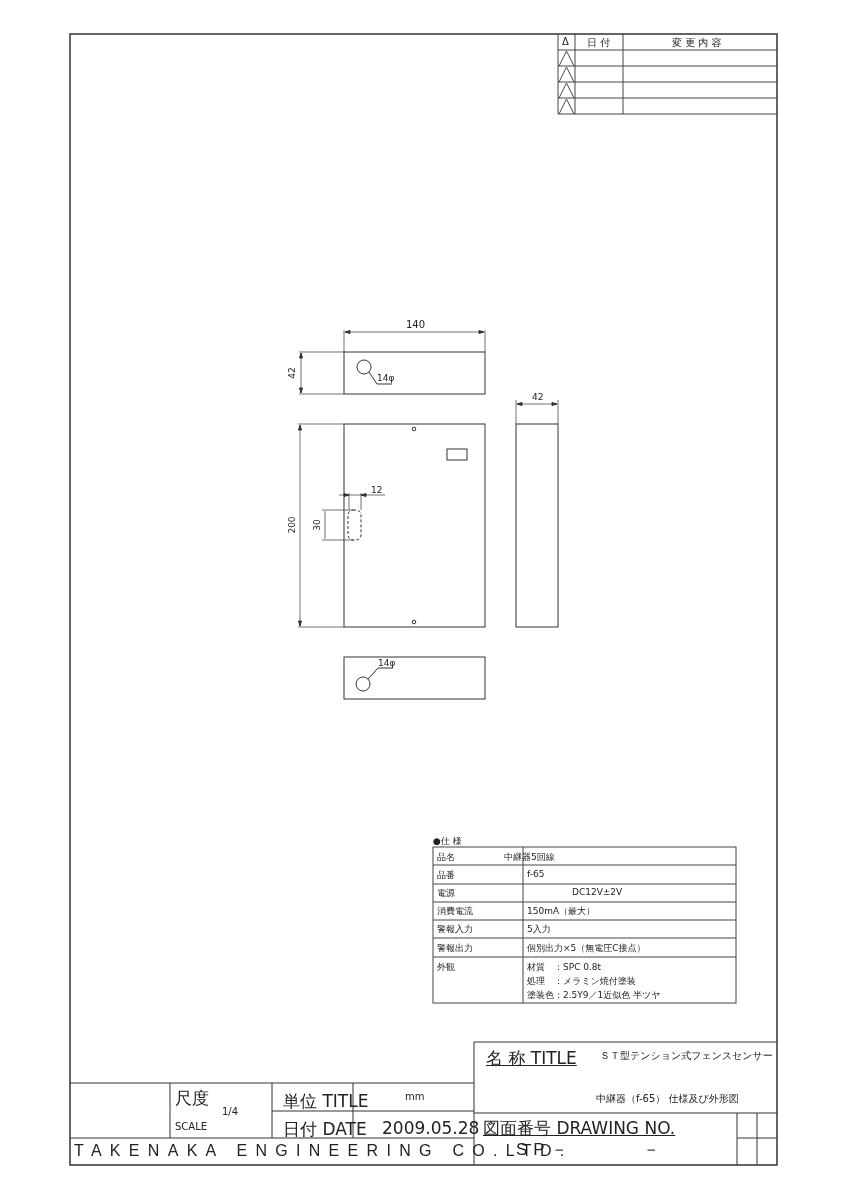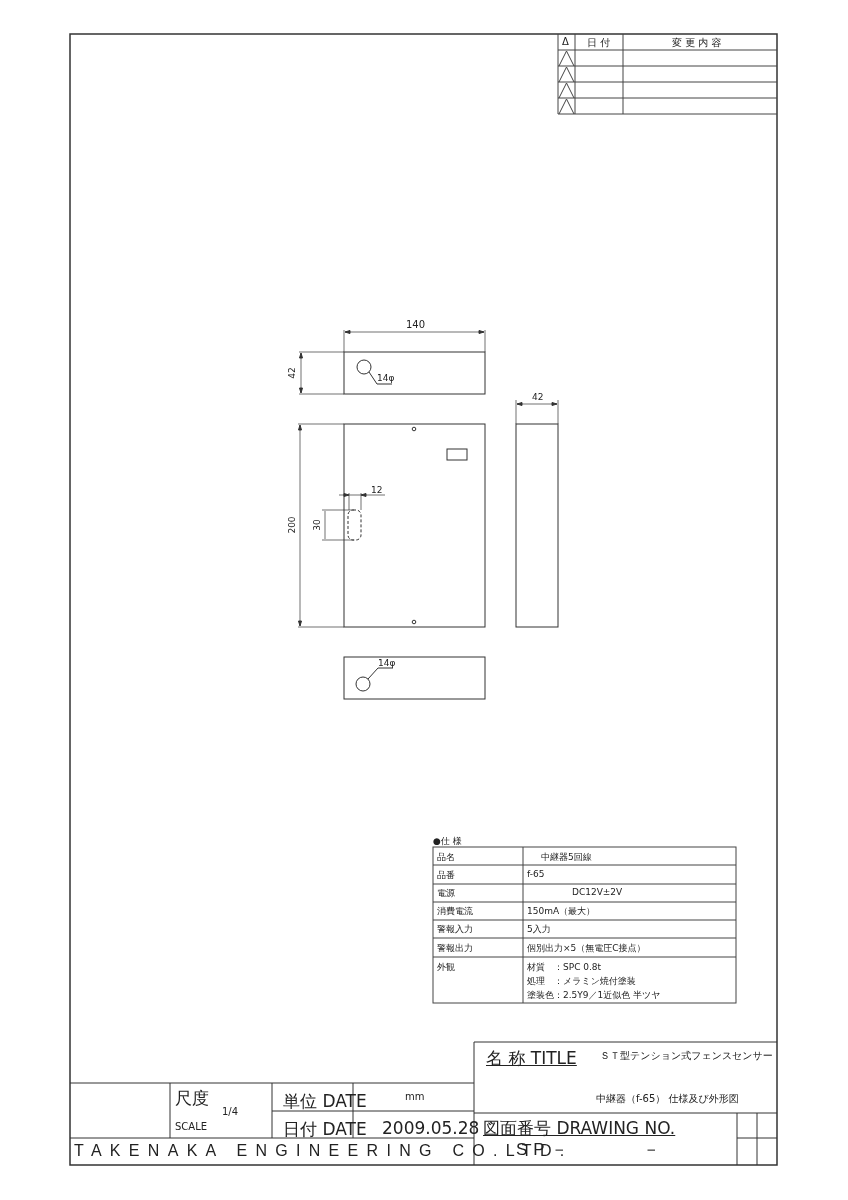--- a/index.html
+++ b/index.html
@@ -125,21 +125,21 @@
 <div class="t s9" style="left:286px;top:368px;transform:rotate(-90deg);">42</div>
 <div class="t s9" style="left:377px;top:373px;">14φ</div>
 <div class="t s9" style="left:532px;top:392px;">42</div>
 <div class="t s9" style="left:283px;top:520px;transform:rotate(-90deg);">200</div>
 <div class="t s9" style="left:311px;top:520px;transform:rotate(-90deg);">30</div>
 <div class="t s9" style="left:371px;top:485px;">12</div>
 <div class="t s9" style="left:378px;top:658px;">14φ</div>
 
 <div class="t s9" style="left:433px;top:835px;">●仕 様</div>
 <div class="t s9" style="left:437px;top:851px;">品名</div>
-<div class="t s9" style="left:541px;top:851px;">中継器5回線</div>
+<div class="t s9" style="left:504px;top:851px;">中継器5回線</div>
 <div class="t s9" style="left:437px;top:869px;">品番</div>
 <div class="t s9" style="left:527px;top:869px;text-align:center;">f-65</div>
 <div class="t s9" style="left:437px;top:887px;">電源</div>
 <div class="t s9" style="left:527px;top:887px;padding-left:45px;">DC12V±2V</div>
 <div class="t s9" style="left:437px;top:905px;">消費電流</div>
 <div class="t s9" style="left:527px;top:905px;">150mA（最大）</div>
 <div class="t s9" style="left:437px;top:923px;">警報入力</div>
 <div class="t s9" style="left:527px;top:923px;">5入力</div>
 <div class="t s9" style="left:437px;top:942px;">警報出力</div>
 <div class="t s9" style="left:527px;top:942px;">個別出力×5（無電圧C接点）</div>
@@ -148,19 +148,19 @@
 <div class="t s9" style="left:527px;top:975px;">処理　：メラミン焼付塗装</div>
 <div class="t s9" style="left:527px;top:989px;">塗装色：2.5Y9／1近似色 半ツヤ</div>
 
 <div class="t s11 ul" style="left:486px;top:1047px;">名 称  TITLE</div>
 <div class="t s10" style="left:600px;top:1049px;">ＳＴ型テンション式フェンスセンサー</div>
 <div class="t s10" style="left:596px;top:1092px;">中継器（f-65） 仕様及び外形図</div>
 
 <div class="t s11" style="left:175px;top:1087px;">尺度</div>
 <div class="t s10" style="left:175px;top:1103px;margin-top:18px;">SCALE</div>
 <div class="t s10" style="left:222px;top:1106px;">1/4</div>
-<div class="t s11" style="left:283px;top:1090px;">単位  DATE</div>
+<div class="t s11" style="left:283px;top:1090px;">単位  TITLE</div>
 <div class="t s10" style="left:405px;top:1091px;text-align:right;">mm</div>
 <div class="t s11" style="left:283px;top:1118px;">日付  DATE</div>
 <div class="t s11" style="left:382px;top:1118px;">2009.05.28</div>
 <div class="t wide" style="left:74px;top:1142px;letter-spacing:8.3px;">TAKENAKA ENGINEERING CO.LTD.</div>
 <div class="t s11 ul" style="left:483px;top:1117px;">図面番号  DRAWING NO.</div>
 <div class="t dwg" style="left:516px;top:1138px;">SP－　　　－</div>
 
 </body></html>

